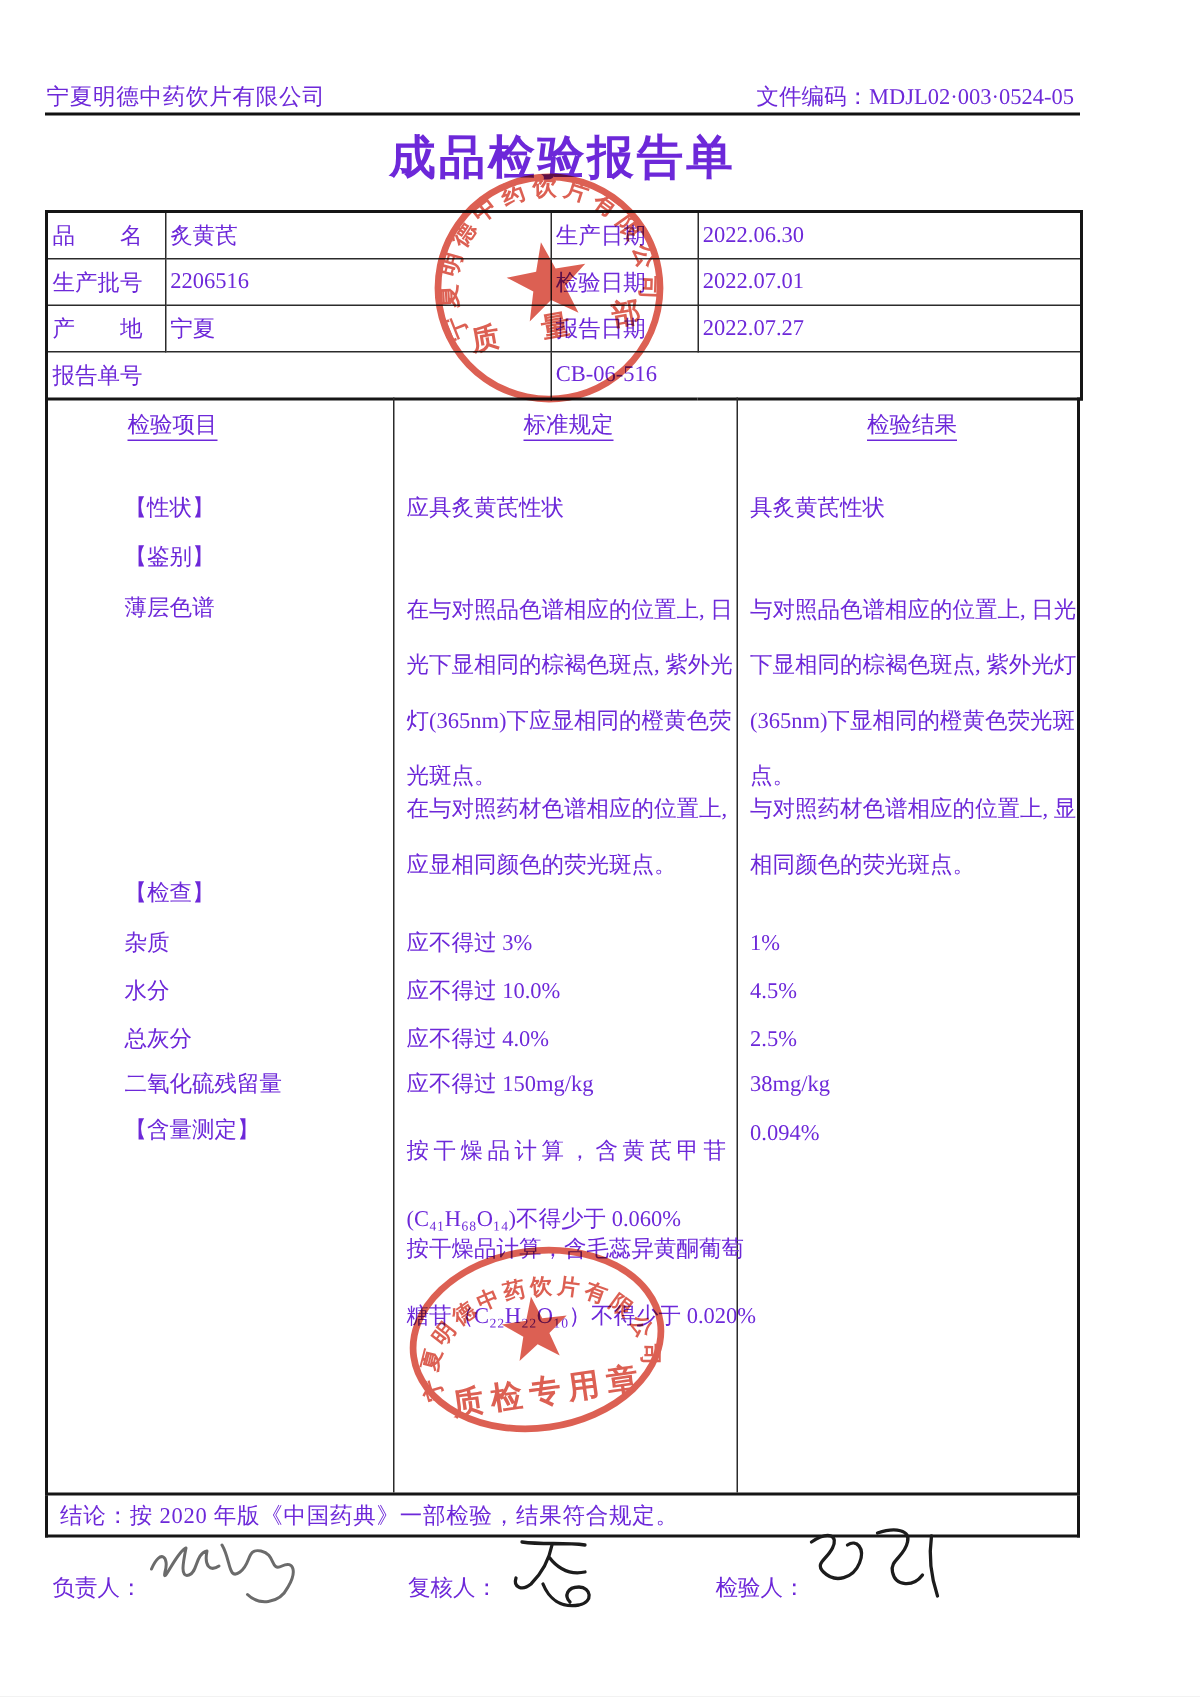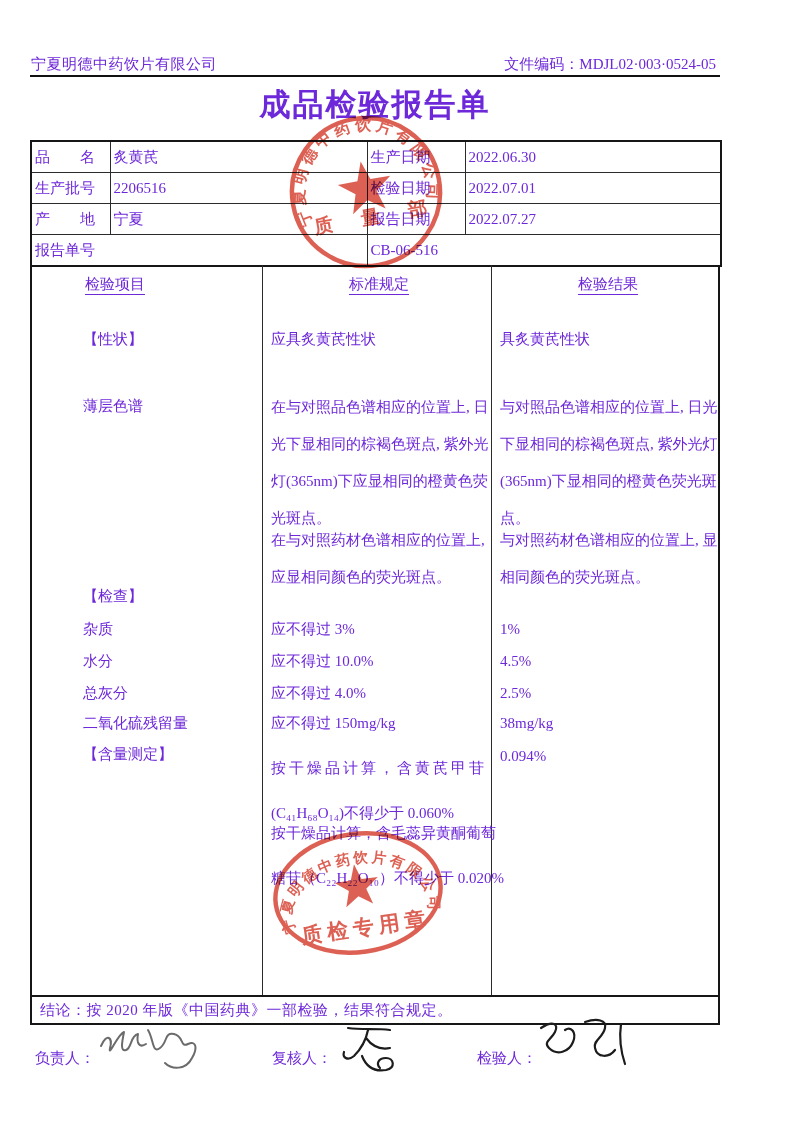--- a/index.html
+++ b/index.html
@@ -96,20 +96,21 @@
     <div class="vline v2"></div>
 
     <div class="cell h c1" style="top:9px"><span class="u">检验项目</span></div>
     <div class="cell h c2" style="top:9px"><span class="u">标准规定</span></div>
     <div class="cell h c3" style="top:9px"><span class="u">检验结果</span></div>
 
     <div class="cell c1" style="top:64px">【性状】</div>
     <div class="cell c2" style="top:64px">应具炙黄芪性状</div>
     <div class="cell c3" style="top:64px">具炙黄芪性状</div>
 
+    <div class="cell c1" style="top:97px">【鉴别】</div>
     <div class="cell c1" style="top:131px">薄层色谱</div>
 
     <div class="cell c2 ml" style="top:124px">在与对照品色谱相应的位置上, 日
 光下显相同的棕褐色斑点, 紫外光
 灯(365nm)下应显相同的橙黄色荧
 光斑点。</div>
     <div class="cell c3 ml" style="top:124px">与对照品色谱相应的位置上, 日光
 下显相同的棕褐色斑点, 紫外光灯
 (365nm)下显相同的橙黄色荧光斑
 点。</div>

